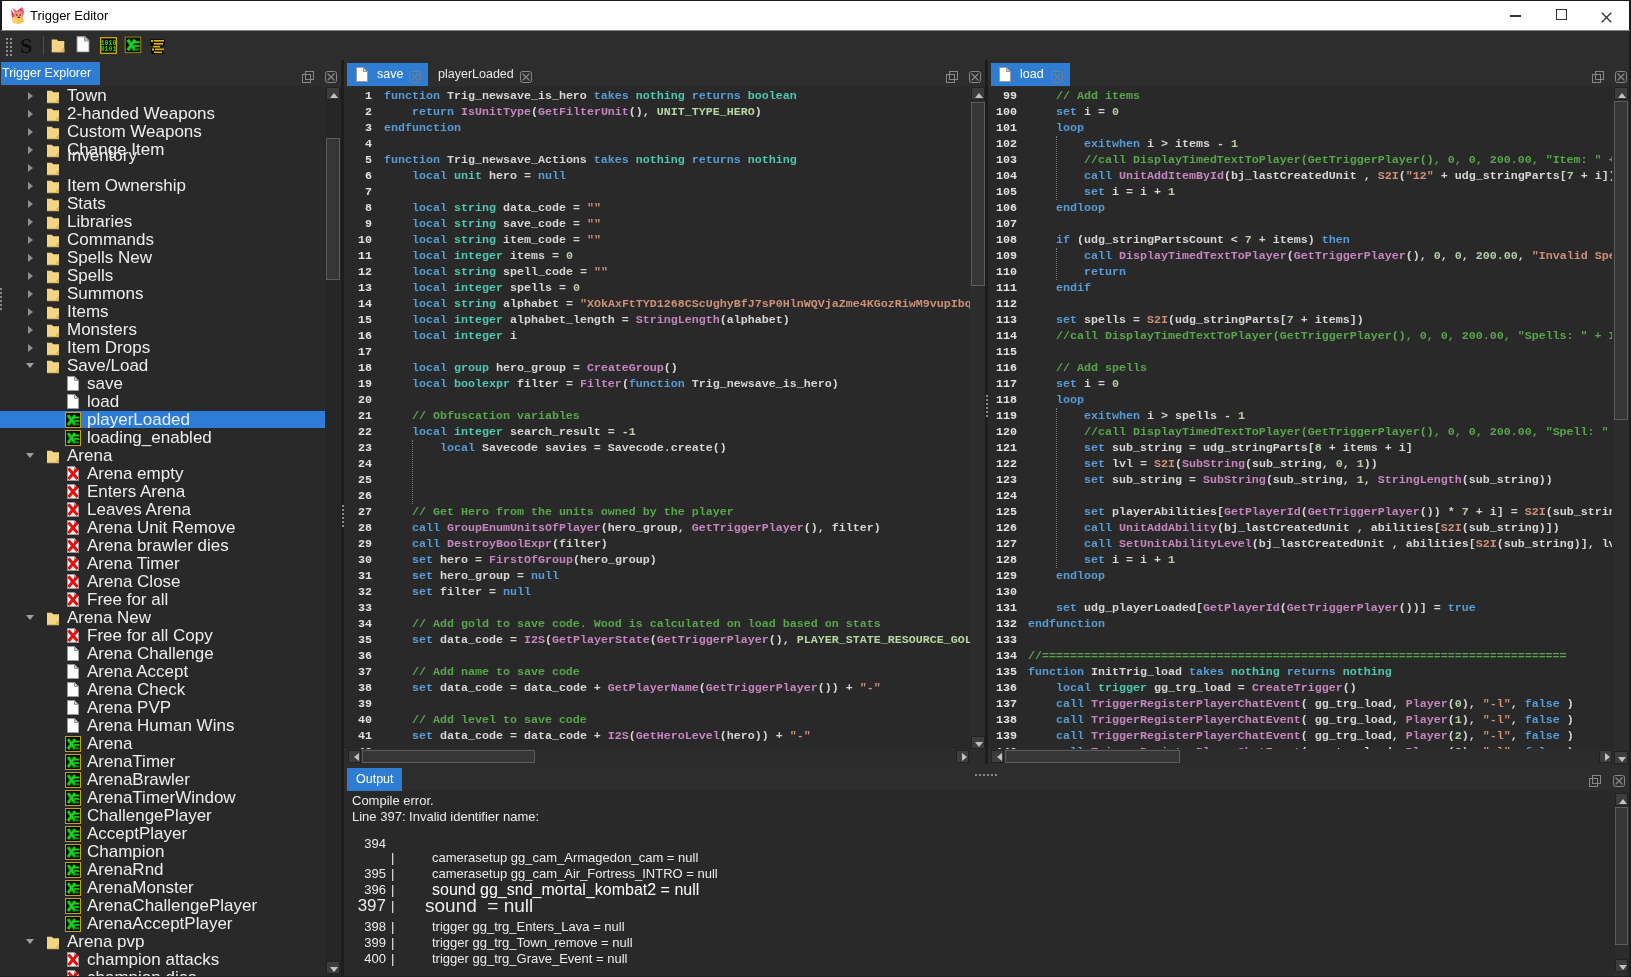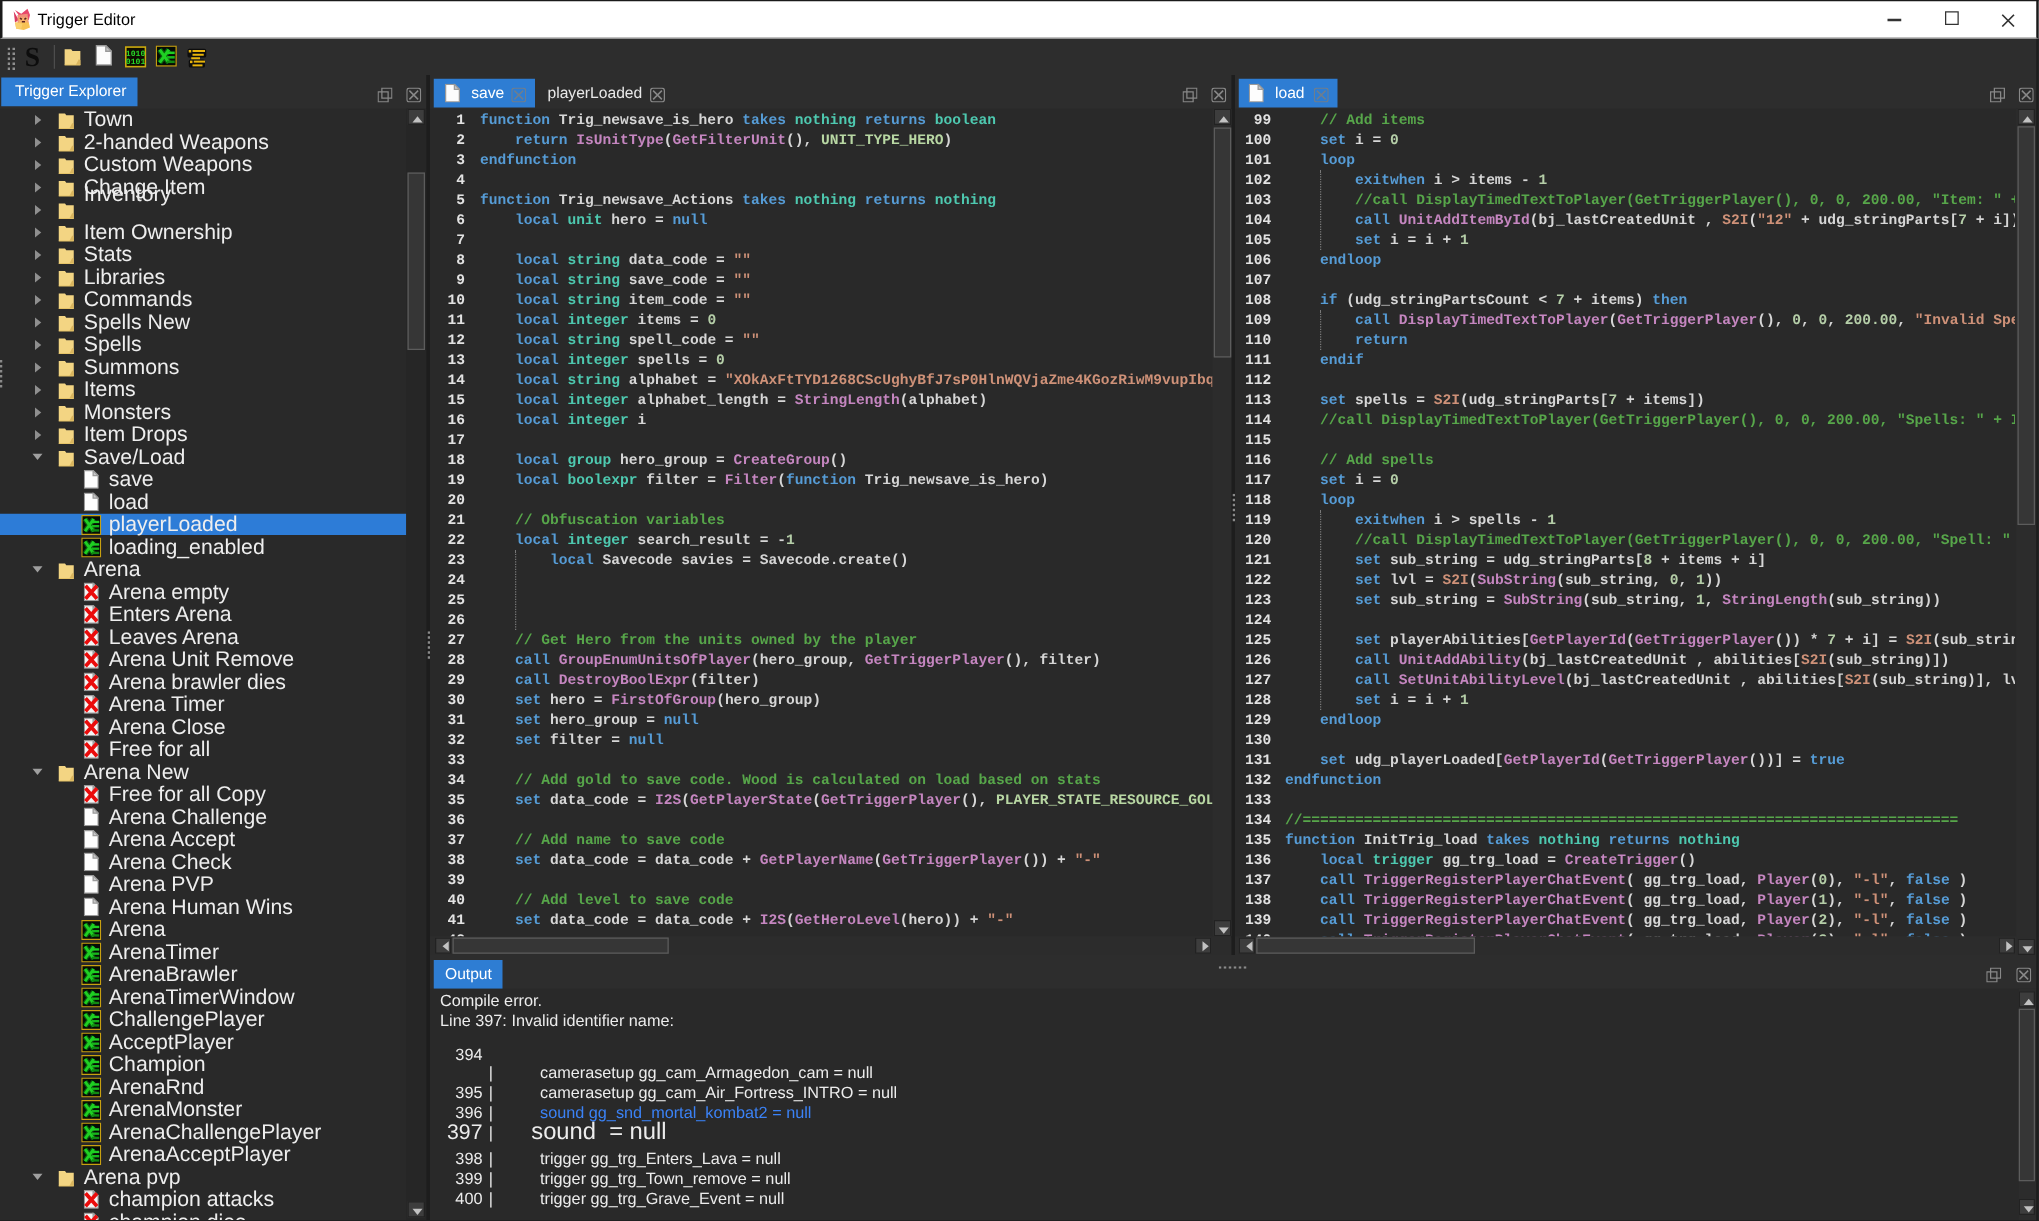--- a/index.html
+++ b/index.html
@@ -80,21 +80,21 @@
       <rect x="2" y="9.5" width="13" height="6.5" rx="1.5" fill="#0d0d0d"></rect>
       <rect x="2" y="2" width="2" height="2" fill="#e8b40a"></rect>
       <rect x="5" y="2" width="10" height="1.6" fill="#e8b40a"></rect>
       <rect x="5" y="5" width="9" height="1.6" fill="#e8b40a"></rect>
       <rect x="4" y="7.8" width="7" height="1.6" fill="#e8b40a"></rect>
       <rect x="3" y="10.5" width="2" height="2" fill="#e8b40a"></rect>
       <rect x="6" y="10.5" width="9" height="1.6" fill="#e8b40a"></rect>
       <rect x="5" y="13.5" width="8" height="1.6" fill="#e8b40a"></rect>
     </svg></div>
 <div class="tabbar" style="left:0;top:60px;width:341px;height:27px"></div>
-<div class="tab active" style="left:1px;top:62px;width:109px;padding-left:11px">Trigger Explorer</div>
+<div class="tab active" style="left:1px;top:62px;width:99px;padding-left:1px">Trigger Explorer</div>
 <div style="position:absolute;left:302px;top:69px"><svg width="12" height="12" viewBox="0 0 12 12" style="">
       <rect x="3.5" y="0.5" width="8" height="8" fill="none" stroke="#888888"></rect>
       <rect x="0.5" y="3.5" width="8" height="8" fill="none" stroke="#888888"></rect>
     </svg></div>
 <div style="position:absolute;left:325px;top:69px"><svg width="12" height="12" viewBox="0 0 12 12" style="">
       <rect x="0.5" y="0.5" width="11" height="11" rx="2" fill="none" stroke="#888888"></rect>
       <path d="M2.5 2.5 L9.5 9.5 M9.5 2.5 L2.5 9.5" stroke="#888888" stroke-width="1.2"></path>
     </svg></div>
 <div class="panelbg" style="left:0;top:87px;width:341px;height:890px"></div>
 <div style="position:absolute;left:28px;top:91.5px;width:0;height:0;border-left:5.5px solid #8f8f8f;border-top:4px solid transparent;border-bottom:4px solid transparent"></div>
@@ -549,21 +549,21 @@
 <div class="panelbg" style="left:344px;top:791px;width:1287px;height:186px"></div>
 <div class="abs" style="left:352px;top:793px;font-size:13px;color:#ececec;line-height:16px">Compile error.<br>Line 397: Invalid identifier name:</div>
 <div class="abs" style="left:350px;top:836px;width:36px;text-align:right;font-size:13px;color:#ececec;line-height:16px">394</div>
 <div class="abs" style="left:391px;top:850px;font-size:13px;color:#ececec;line-height:16px">|</div>
 <div class="abs" style="left:432px;top:850px;font-size:13px;color:#ececec;line-height:16px;white-space:pre">camerasetup gg_cam_Armagedon_cam = null</div>
 <div class="abs" style="left:350px;top:866px;width:36px;text-align:right;font-size:13px;color:#ececec;line-height:16px">395</div>
 <div class="abs" style="left:391px;top:866px;font-size:13px;color:#ececec;line-height:16px">|</div>
 <div class="abs" style="left:432px;top:866px;font-size:13px;color:#ececec;line-height:16px;white-space:pre">camerasetup gg_cam_Air_Fortress_INTRO = null</div>
 <div class="abs" style="left:350px;top:882px;width:36px;text-align:right;font-size:13px;color:#ececec;line-height:16px">396</div>
 <div class="abs" style="left:391px;top:882px;font-size:13px;color:#ececec;line-height:16px">|</div>
-<div class="abs" style="left:432px;top:882px;font-size:13px;color:#3b82f6;line-height:16px;white-space:pre">sound gg_snd_mortal_kombat2 = null</div>
+<div class="abs" style="left:432px;top:882px;font-size:16px;color:#ffffff;line-height:16px;white-space:pre">sound gg_snd_mortal_kombat2 = null</div>
 <div class="abs" style="left:350px;top:898px;width:36px;text-align:right;font-size:17px;color:#ececec;line-height:16px">397</div>
 <div class="abs" style="left:391px;top:898px;font-size:13px;color:#ececec;line-height:16px">|</div>
 <div class="abs" style="left:425px;top:898px;font-size:19px;color:#ececec;line-height:16px;white-space:pre">sound  = null</div>
 <div class="abs" style="left:350px;top:919px;width:36px;text-align:right;font-size:13px;color:#ececec;line-height:16px">398</div>
 <div class="abs" style="left:391px;top:919px;font-size:13px;color:#ececec;line-height:16px">|</div>
 <div class="abs" style="left:432px;top:919px;font-size:13px;color:#ececec;line-height:16px;white-space:pre">trigger gg_trg_Enters_Lava = null</div>
 <div class="abs" style="left:350px;top:935px;width:36px;text-align:right;font-size:13px;color:#ececec;line-height:16px">399</div>
 <div class="abs" style="left:391px;top:935px;font-size:13px;color:#ececec;line-height:16px">|</div>
 <div class="abs" style="left:432px;top:935px;font-size:13px;color:#ececec;line-height:16px;white-space:pre">trigger gg_trg_Town_remove = null</div>
 <div class="abs" style="left:350px;top:951px;width:36px;text-align:right;font-size:13px;color:#ececec;line-height:16px">400</div>

